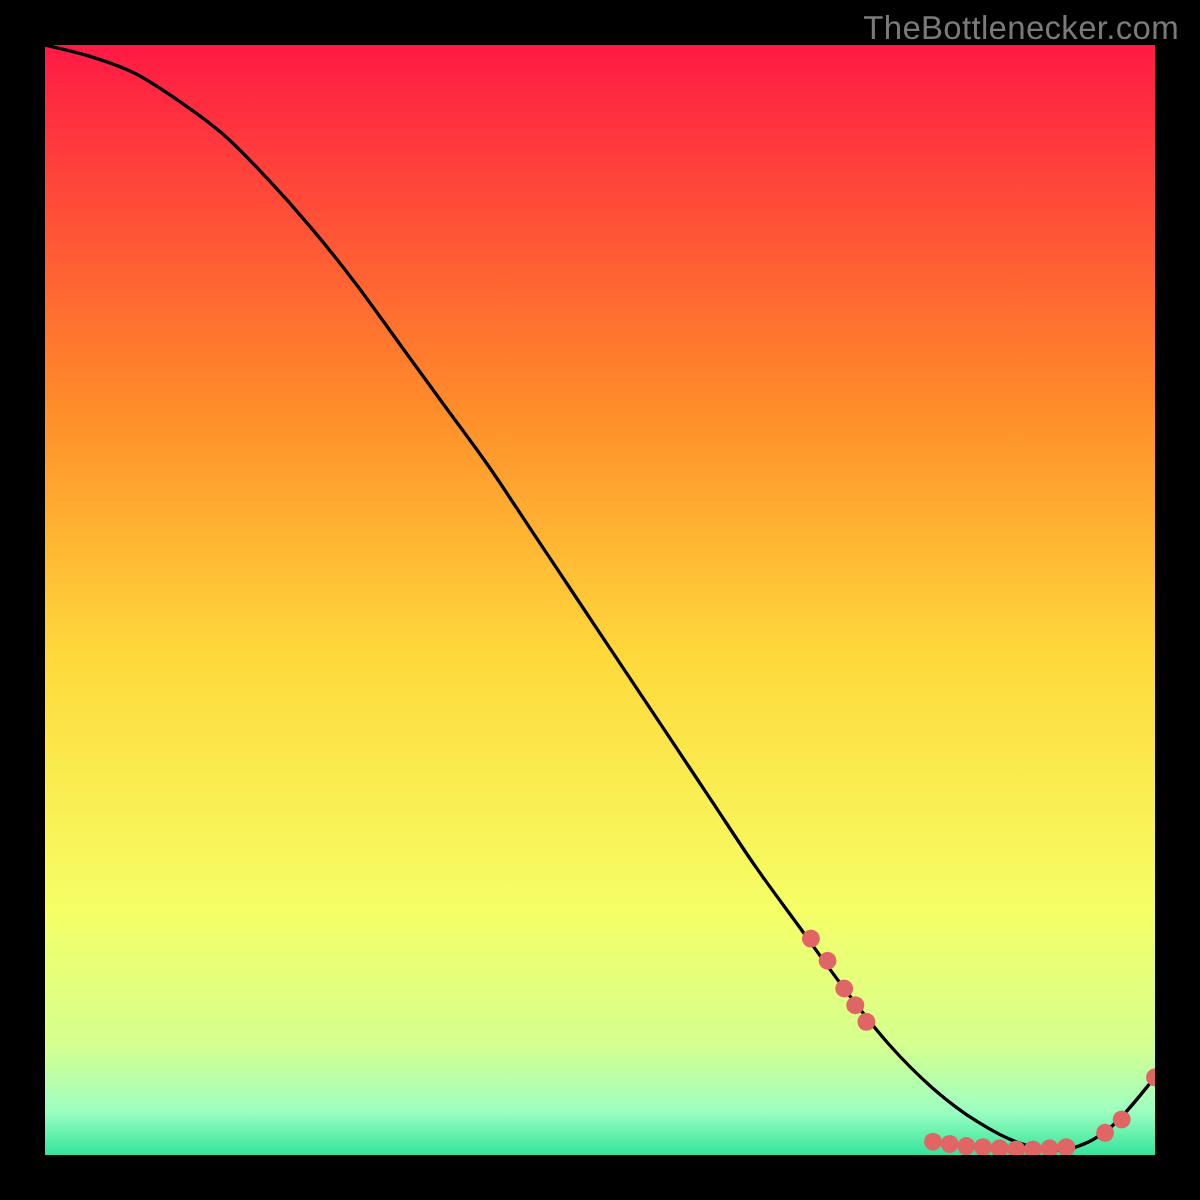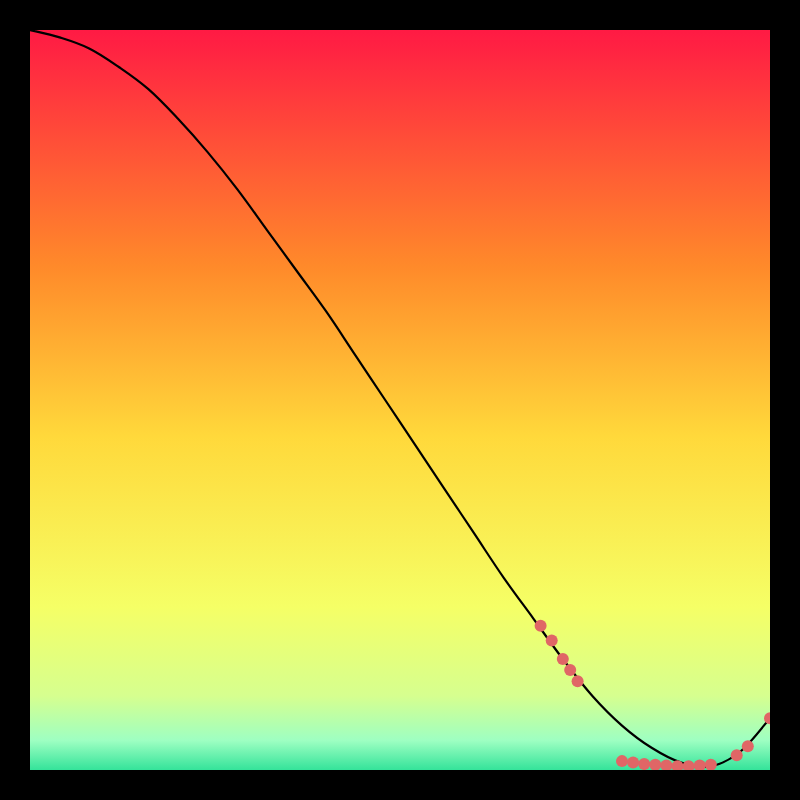--- a/index.html
+++ b/index.html
@@ -35,20 +35,21 @@
     width: 740px;
     height: 740px;
   }
   svg { display: block; }
 </style>
 </head>
 <body>
 
 <div class="frame">
 
+  <div class="watermark">TheBottlenecker.com</div>
 
   <div class="plot">
     <svg id="chart-svg" width="740" height="740" viewBox="0 0 740 740">
       <defs>
         <linearGradient id="bg-grad" x1="0" y1="0" x2="0" y2="1">
           <stop id="g0" offset="0%" stop-color="#ff1a44"></stop>
           <stop id="g1" offset="32%" stop-color="#ff8a2a"></stop>
           <stop id="g2" offset="55%" stop-color="#ffd93b"></stop>
           <stop id="g3" offset="78%" stop-color="#f5ff66"></stop>
           <stop id="g4" offset="90%" stop-color="#d6ff8f"></stop>

